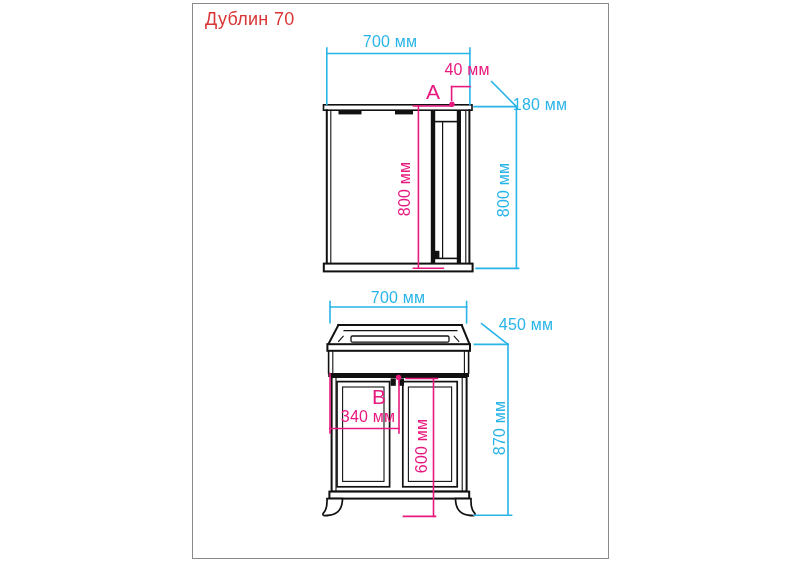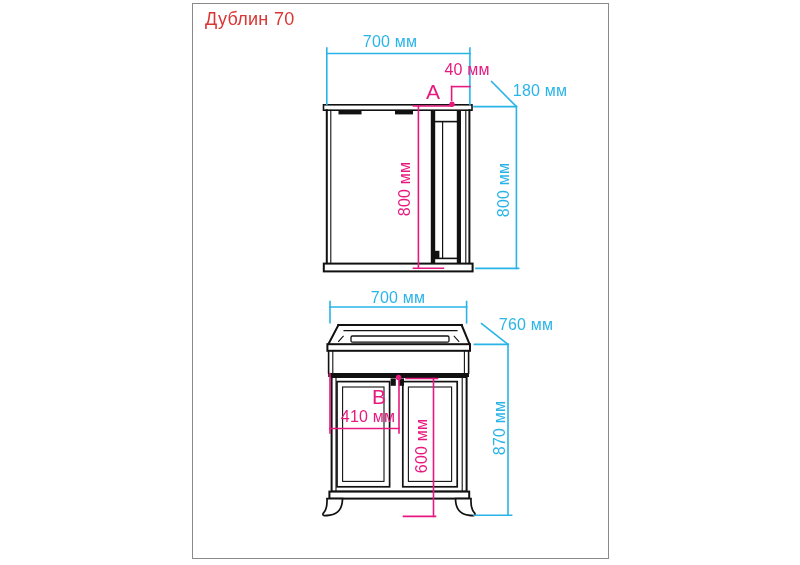--- a/index.html
+++ b/index.html
@@ -129,23 +129,23 @@
       <circle cx="398.6" cy="377.4" r="2.7" fill="#e7197f" stroke="none"></circle>
       <path d="M433.5,378.5 V516.4"></path>
       <path d="M406,378.5 H437.5"></path>
       <path d="M403.5,516.4 H435.5"></path>
     </g>
   </svg>
 
   <span class="lbl cyan" style="left:390px;top:42px">700 мм</span>
   <span class="lbl pink" style="left:467px;top:70px">40 мм</span>
   <span class="lbl pink marker" style="left:433px;top:91px">A</span>
-  <span class="lbl cyan" style="left:540px;top:91px">180 мм</span>
+  <span class="lbl cyan" style="left:540px;top:105px">180 мм</span>
   <span class="lbl pink vert" style="left:405px;top:189px">800 мм</span>
   <span class="lbl cyan vert" style="left:504px;top:190px">800 мм</span>
 
   <span class="lbl cyan" style="left:398px;top:298px">700 мм</span>
-  <span class="lbl cyan" style="left:526px;top:325px">760 мм</span>
+  <span class="lbl cyan" style="left:526px;top:325px">450 мм</span>
   <span class="lbl pink marker" style="left:379px;top:396px">B</span>
-  <span class="lbl pink" style="left:368px;top:417px">410 мм</span>
+  <span class="lbl pink" style="left:368px;top:417px">340 мм</span>
   <span class="lbl pink vert" style="left:422px;top:446px">600 мм</span>
   <span class="lbl cyan vert" style="left:500px;top:428px">870 мм</span>
 </div>
 
 </body></html>

